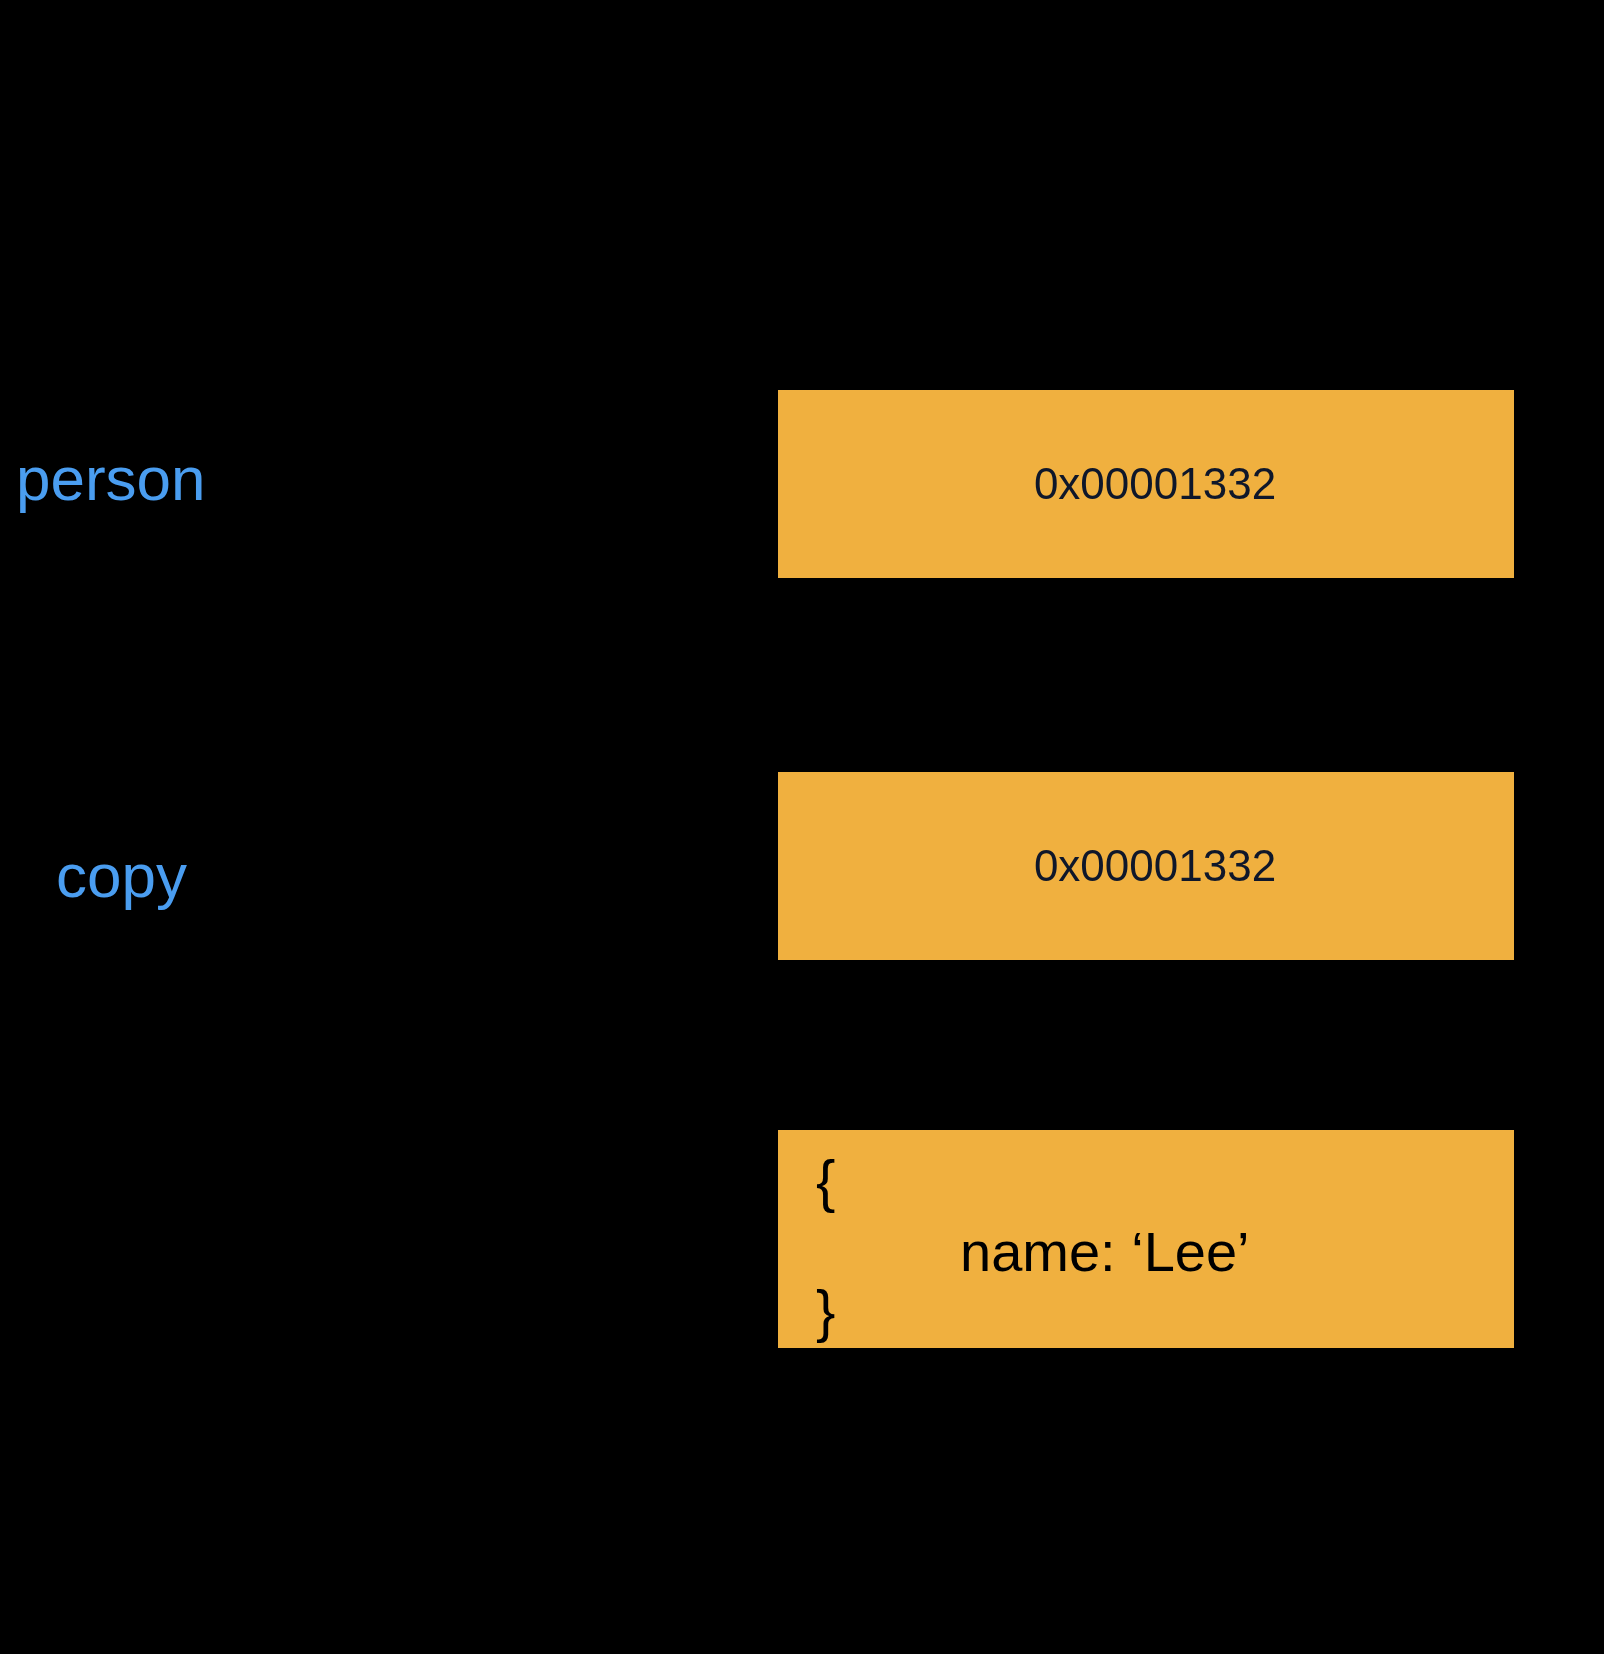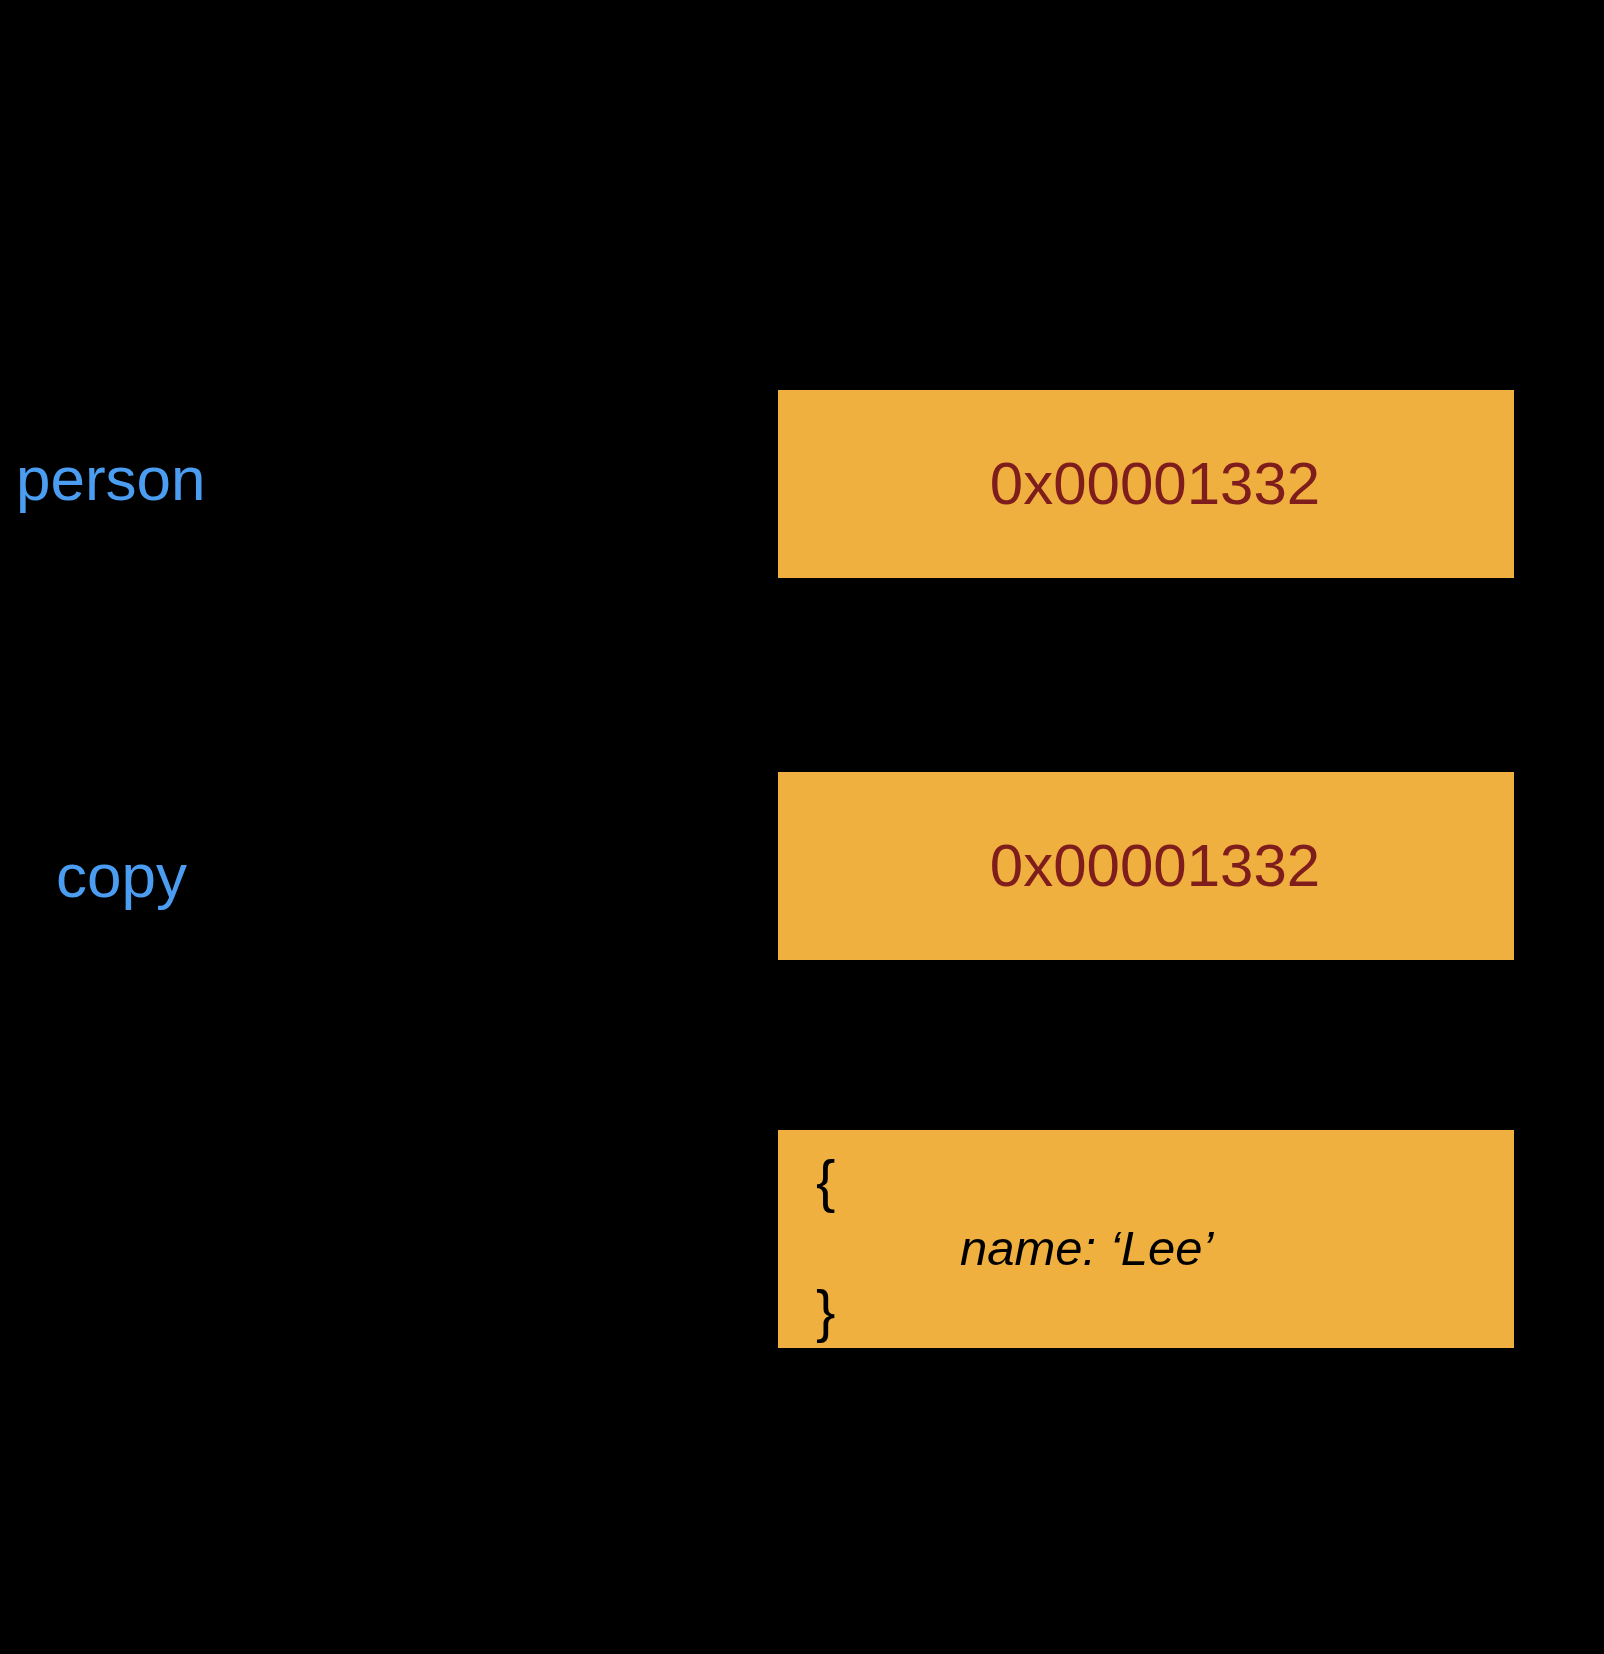--- a/index.html
+++ b/index.html
@@ -41,22 +41,22 @@
   #box-object { top: 1130px; height: 218px; }
 
   
   .addr-value {
     position: absolute;
     left: 0;
     right: 0;
     top: 50%;
     transform: translateY(-50%);
     text-align: center;
-    color: #7f1d1d;
-    font-size: 60px;
+    color: #0f172a;
+    font-size: 44px;
     line-height: 1;
     letter-spacing: 0px;
     padding-left: 18px;
     box-sizing: border-box;
   }
 
   
   .obj-literal {
     position: absolute;
     left: 0;
@@ -71,23 +71,22 @@
   .obj-brace-open {
     position: absolute;
     left: 38px;
     top: 22px;
     font-size: 58px;
   }
   .obj-prop {
     position: absolute;
     left: 182px;
     top: 94px;
-    font-size: 49px;
+    font-size: 56px;
     white-space: nowrap;
-    font-style: italic;
   }
   .obj-brace-close {
     position: absolute;
     left: 38px;
     top: 152px;
     font-size: 58px;
   }
 </style>
 </head>
 <body>

